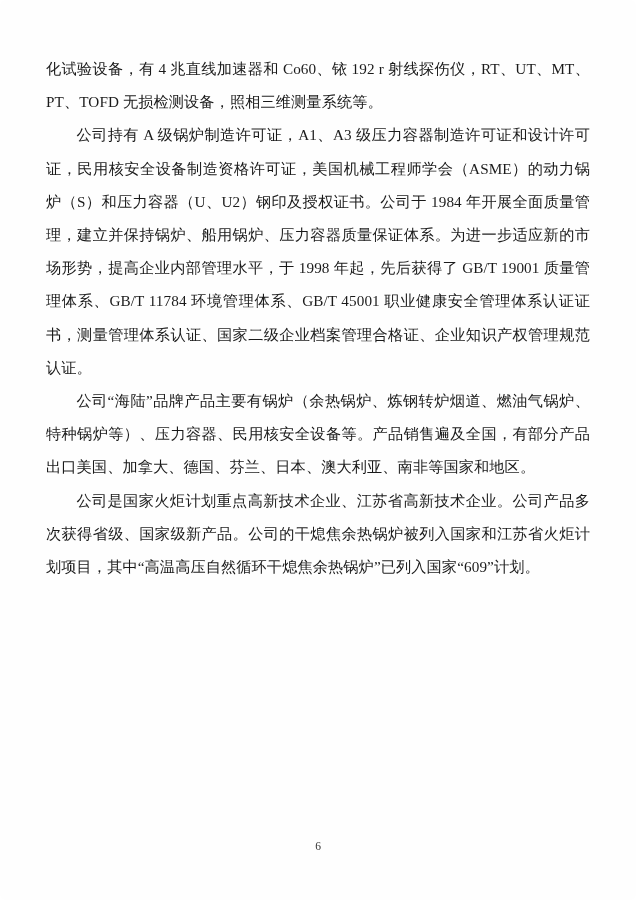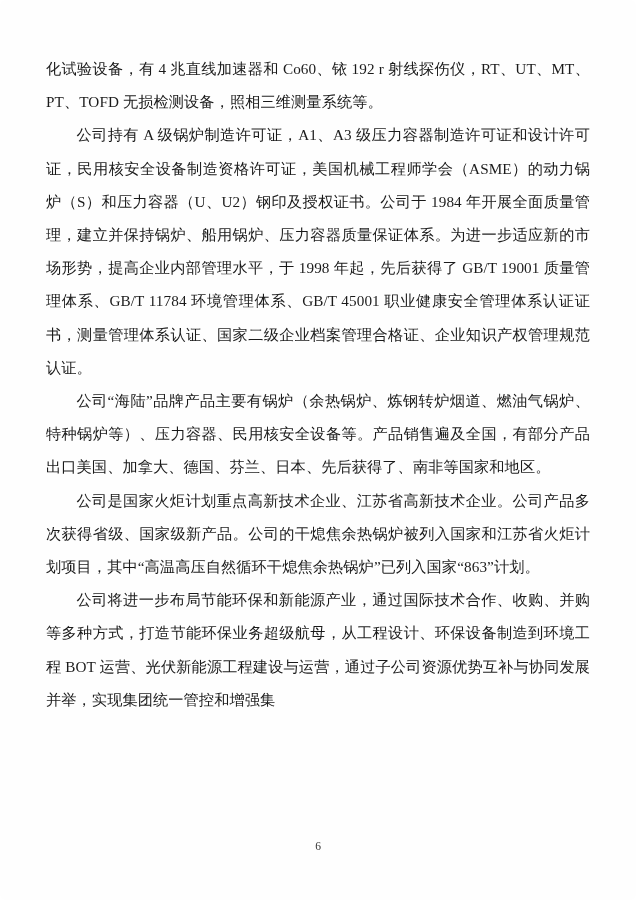--- a/index.html
+++ b/index.html
@@ -50,18 +50,17 @@
     color: #333;
   }
 </style>
 </head>
 <body>
 
 <div class="page">
   <div class="body-text">
     <p class="para">化试验设备，有 4 兆直线加速器和 Co60、铱 192 r 射线探伤仪，RT、UT、MT、PT、TOFD 无损检测设备，照相三维测量系统等。</p>
     <p class="para indent">公司持有 A 级锅炉制造许可证，A1、A3 级压力容器制造许可证和设计许可证，民用核安全设备制造资格许可证，美国机械工程师学会（ASME）的动力锅炉（S）和压力容器（U、U2）钢印及授权证书。公司于 1984 年开展全面质量管理，建立并保持锅炉、船用锅炉、压力容器质量保证体系。为进一步适应新的市场形势，提高企业内部管理水平，于 1998 年起，先后获得了 GB/T 19001 质量管理体系、GB/T 11784 环境管理体系、GB/T 45001 职业健康安全管理体系认证证书，测量管理体系认证、国家二级企业档案管理合格证、企业知识产权管理规范认证。</p>
-    <p class="para indent">公司“海陆”品牌产品主要有锅炉（余热锅炉、炼钢转炉烟道、燃油气锅炉、特种锅炉等）、压力容器、民用核安全设备等。产品销售遍及全国，有部分产品出口美国、加拿大、德国、芬兰、日本、先后获得了、南非等国家和地区。</p>
-    <p class="para indent">公司是国家火炬计划重点高新技术企业、江苏省高新技术企业。公司产品多次获得省级、国家级新产品。公司的干熄焦余热锅炉被列入国家和江苏省火炬计划项目，其中“高温高压自然循环干熄焦余热锅炉”已列入国家“863”计划。</p>
-    <p class="para indent">公司将进一步布局节能环保和新能源产业，通过国际技术合作、收购、并购等多种方式，打造节能环保业务超级航母，从工程设计、环保设备制造到环境工程 BOT 运营、光伏新能源工程建设与运营，通过子公司资源优势互补与协同发展并举，实现集团统一管控和增强集</p>
+    <p class="para indent">公司“海陆”品牌产品主要有锅炉（余热锅炉、炼钢转炉烟道、燃油气锅炉、特种锅炉等）、压力容器、民用核安全设备等。产品销售遍及全国，有部分产品出口美国、加拿大、德国、芬兰、日本、澳大利亚、南非等国家和地区。</p>
+    <p class="para indent">公司是国家火炬计划重点高新技术企业、江苏省高新技术企业。公司产品多次获得省级、国家级新产品。公司的干熄焦余热锅炉被列入国家和江苏省火炬计划项目，其中“高温高压自然循环干熄焦余热锅炉”已列入国家“609”计划。</p>
   </div>
   <div class="page-number">6</div>
 </div>
 
 </body></html>

